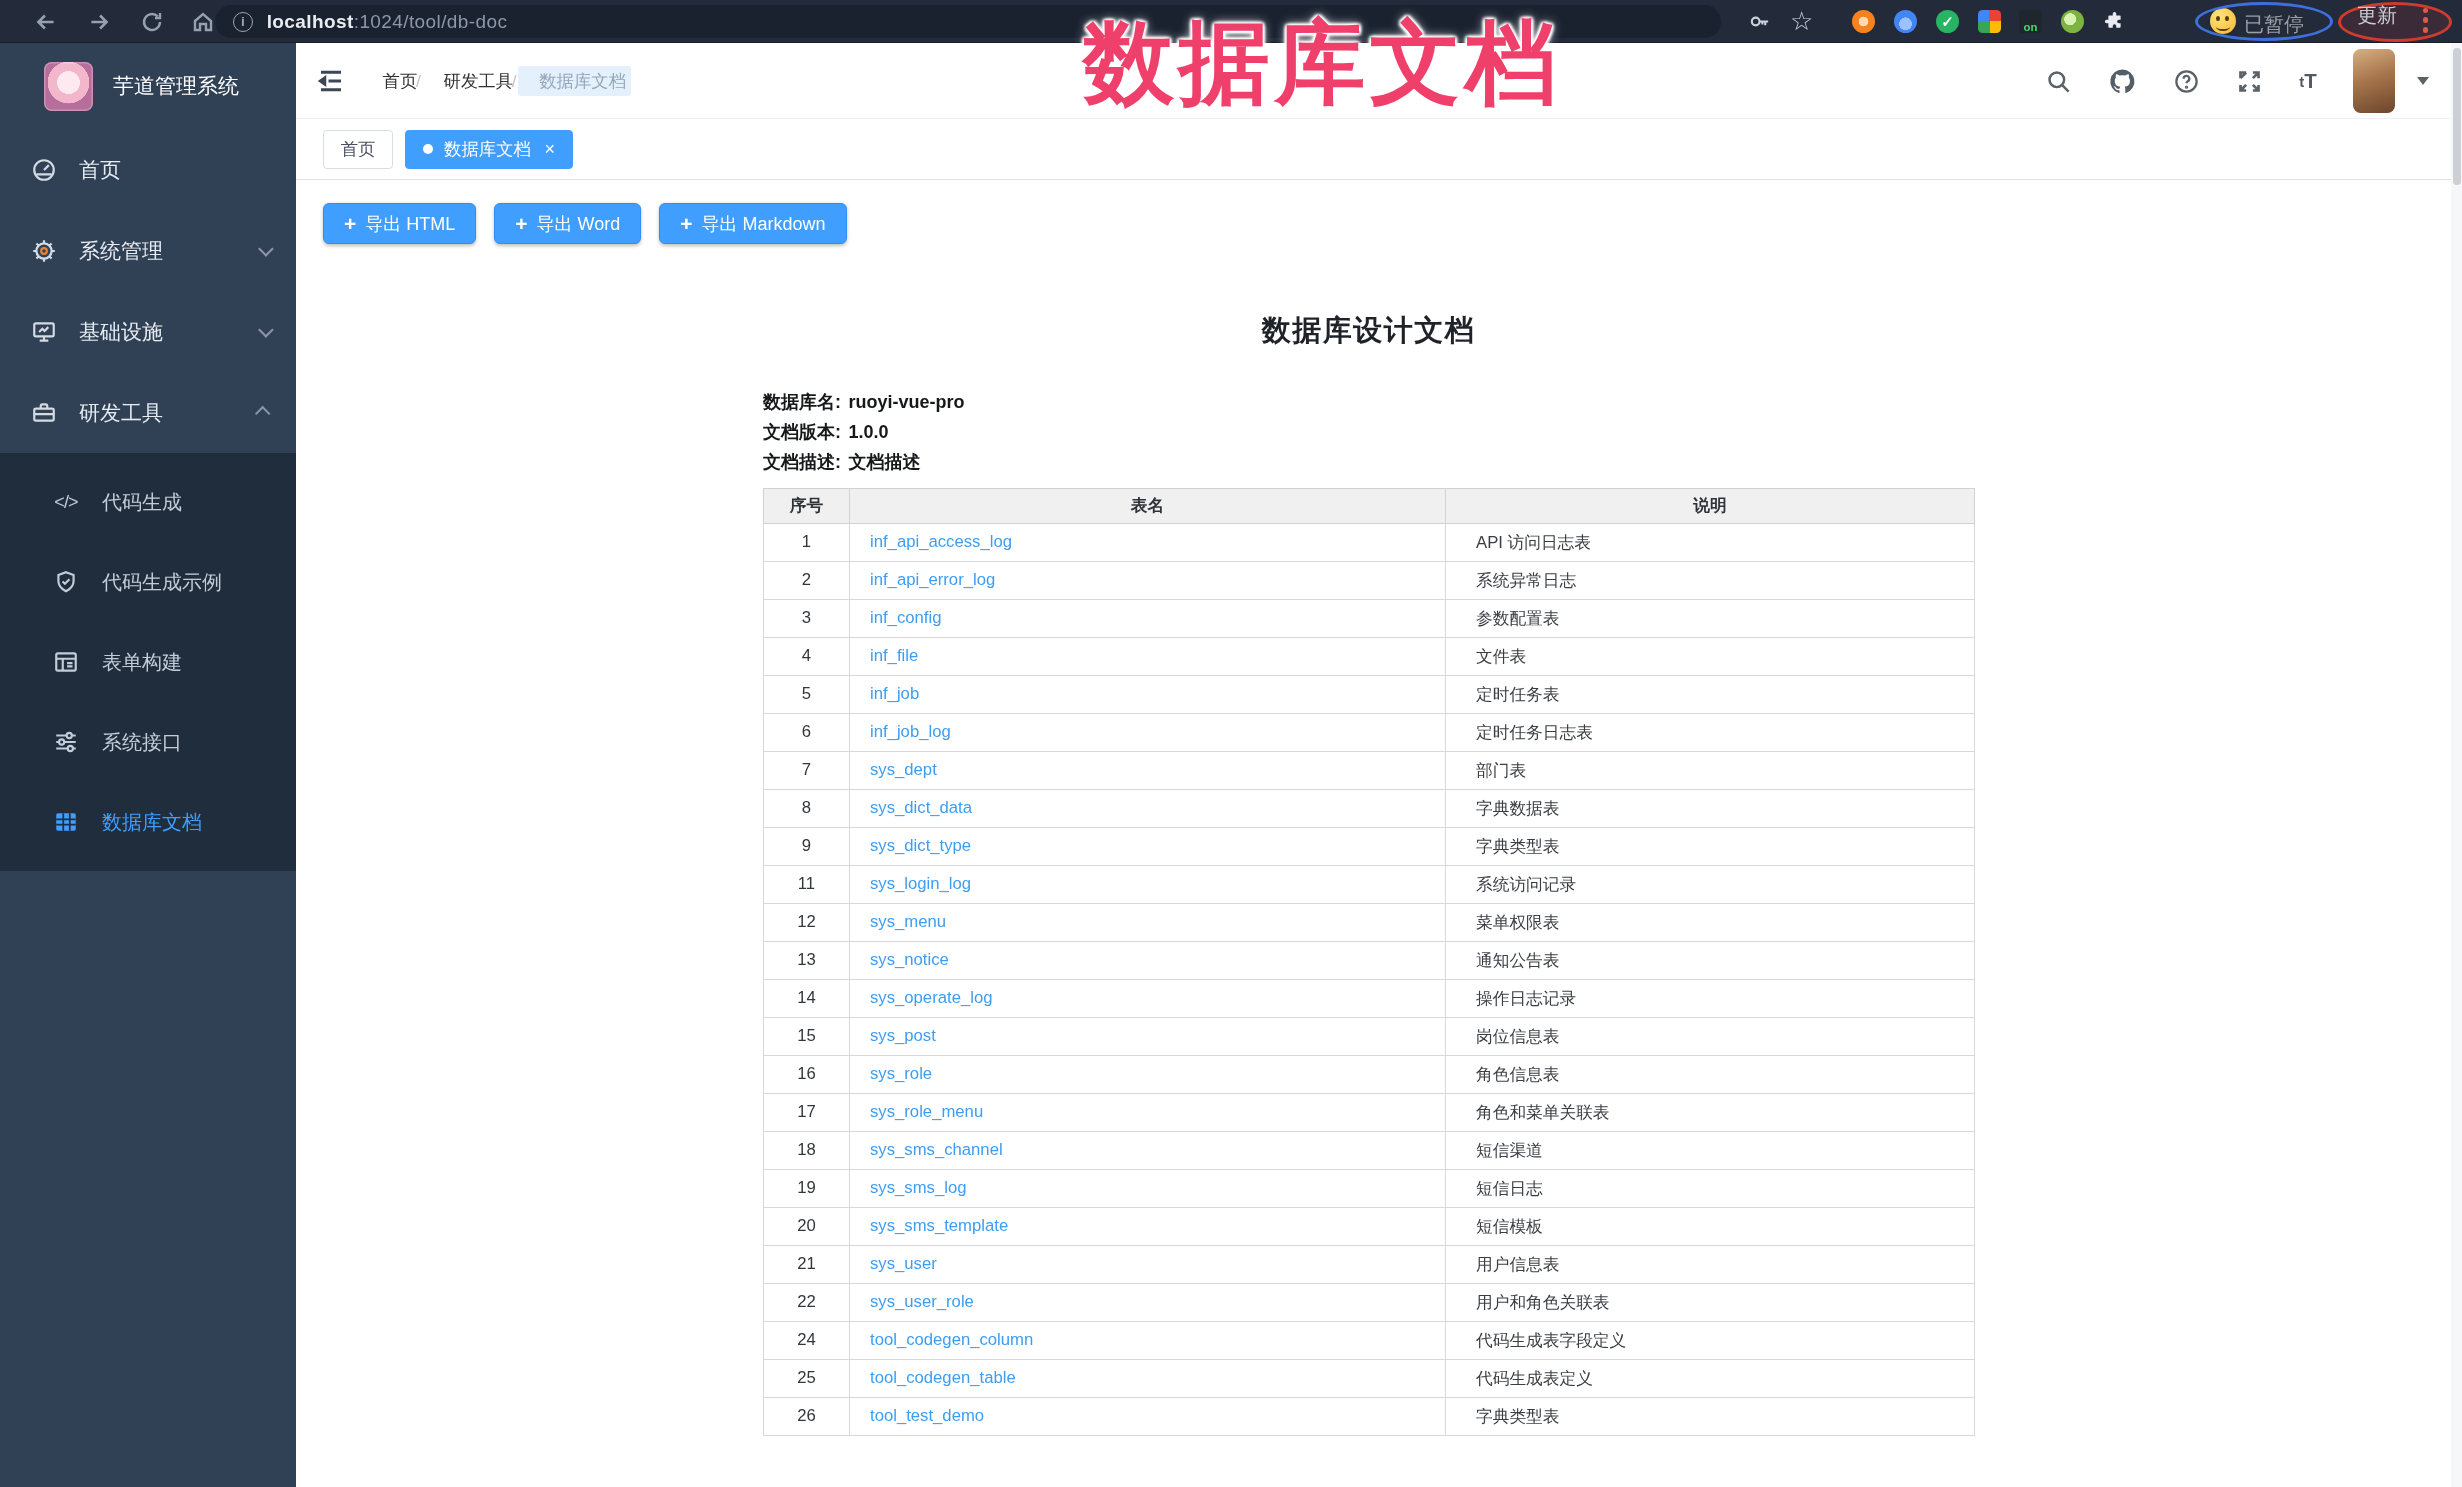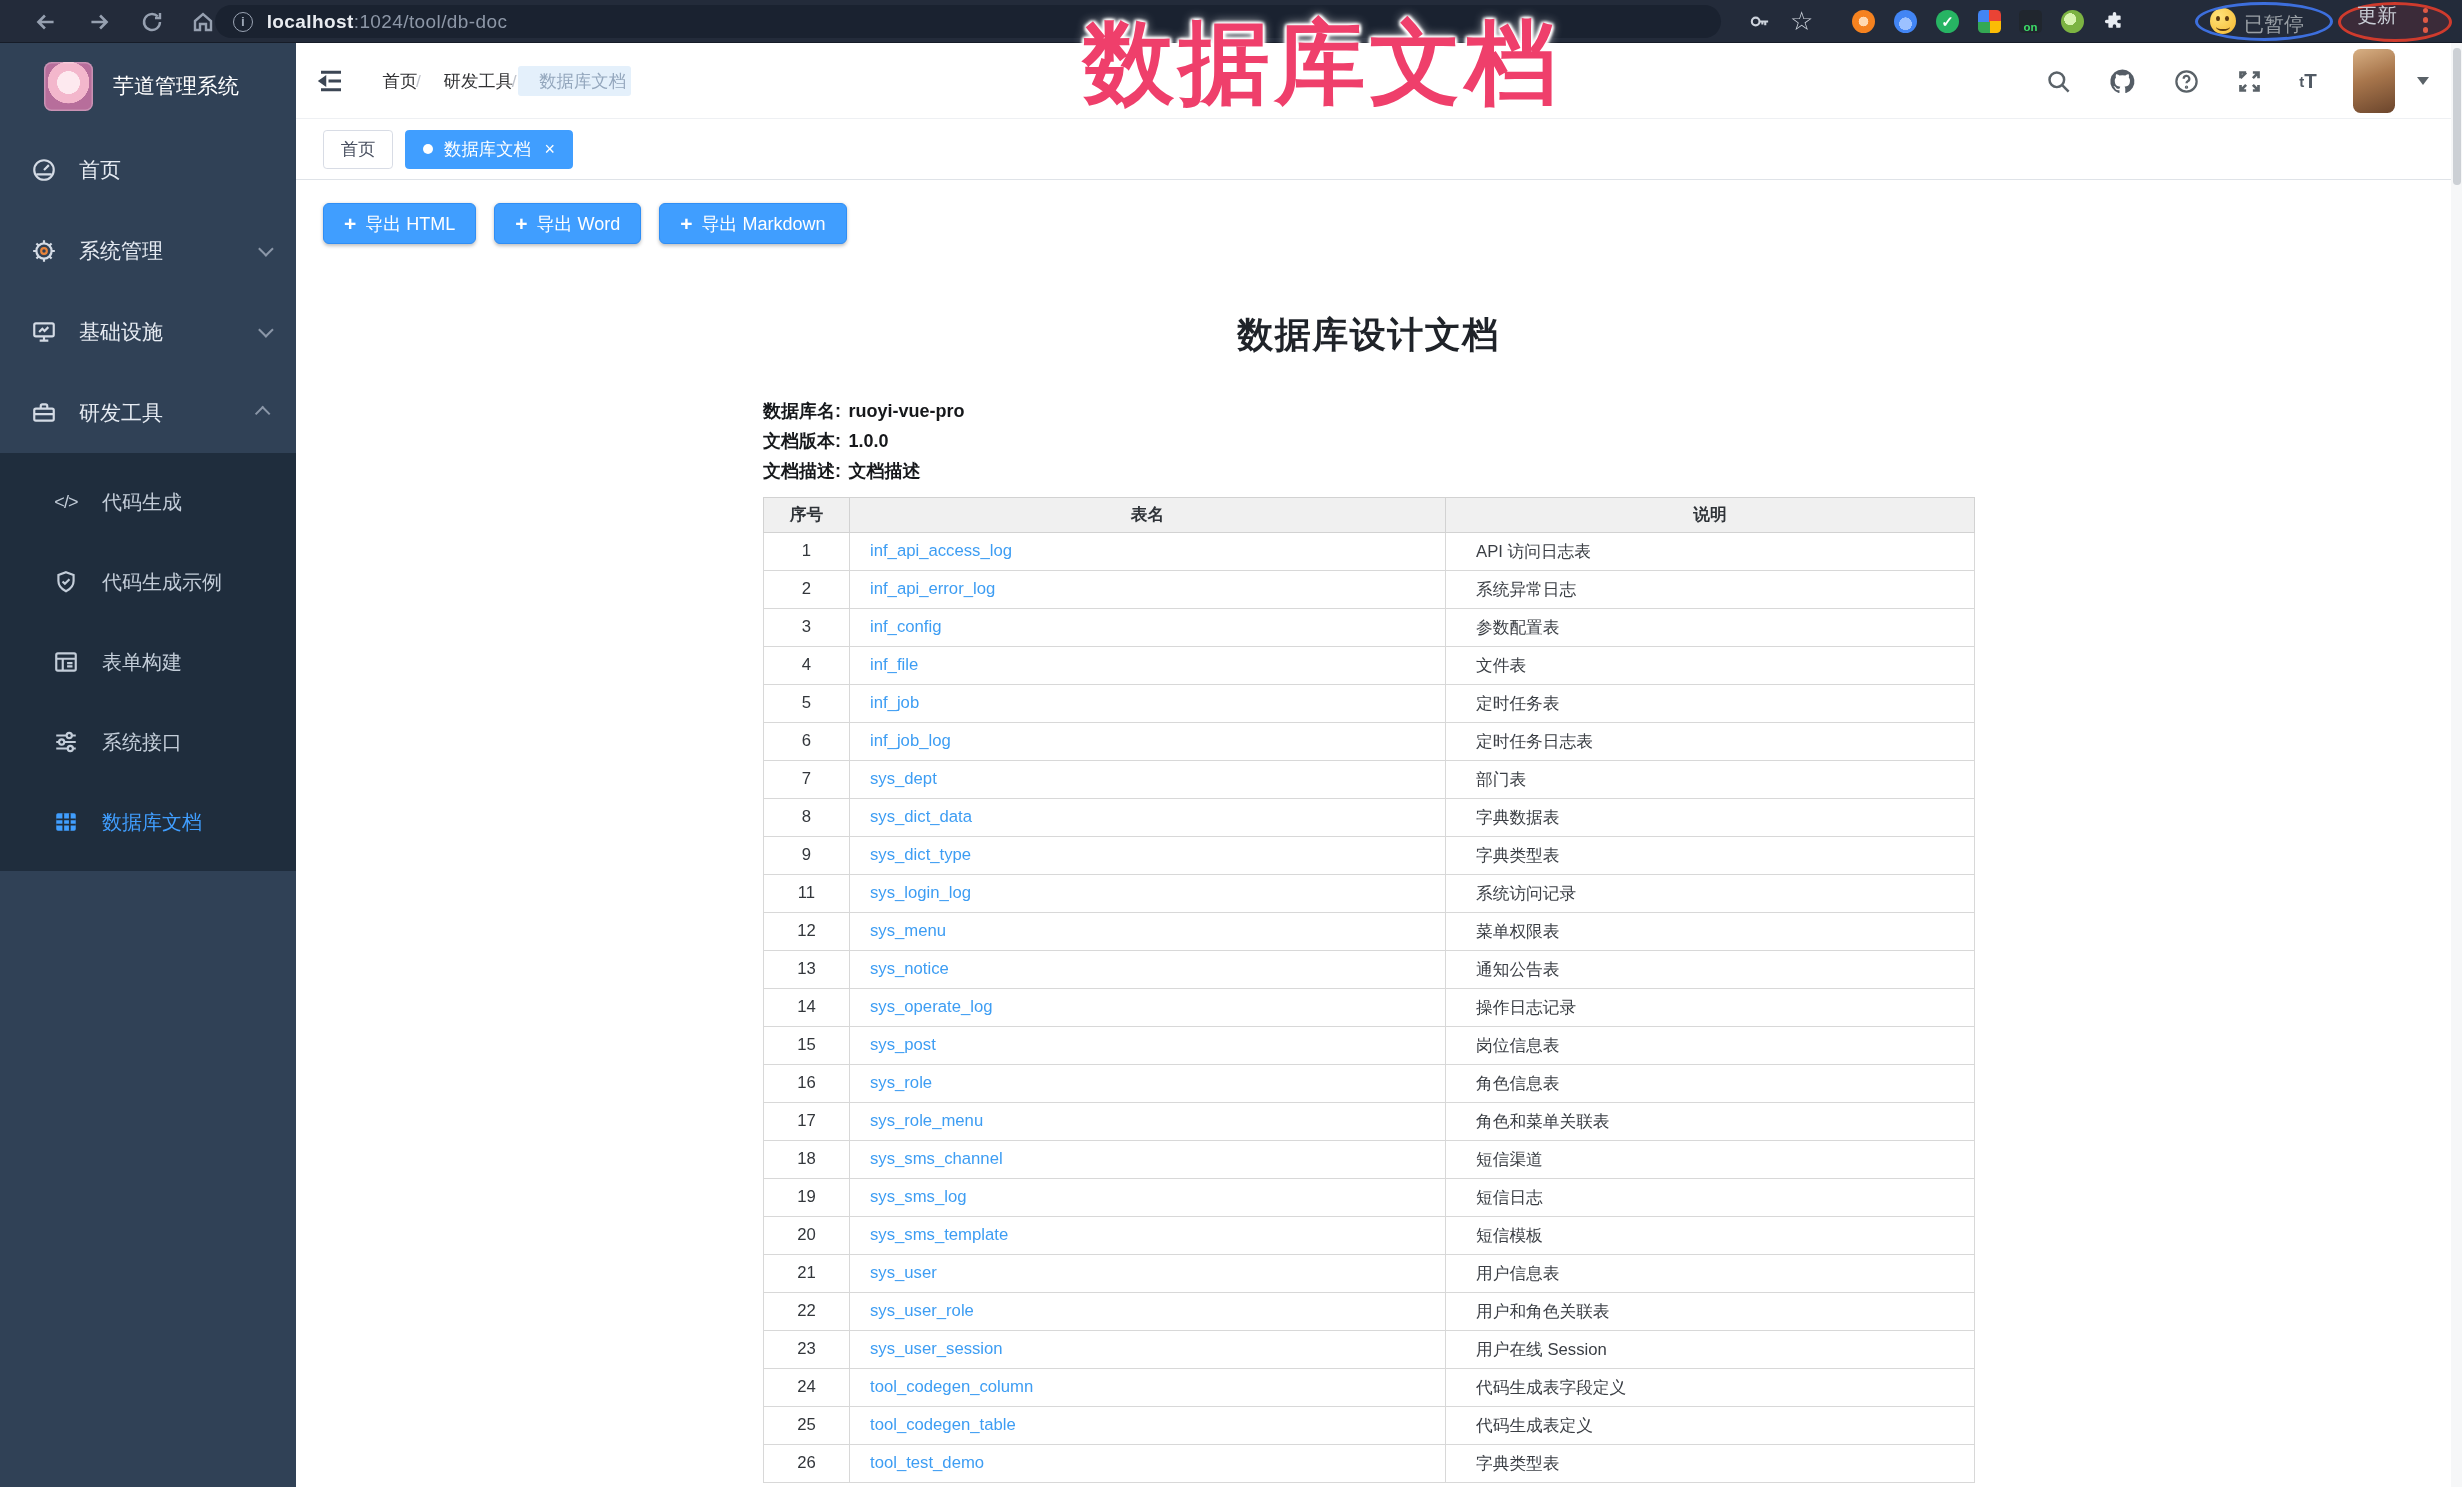--- a/index.html
+++ b/index.html
@@ -96,21 +96,21 @@
   .tab.closable .close { display:inline; }
 
   .content { flex:1; background:#fff; overflow:hidden; position:relative; }
   .toolbar { margin:23px 0 0 27px; display:flex; gap:18px; }
   .btn { height:41px; padding:0 20px; background:#409EFF; border:1.5px solid #2f8ef5; border-radius:6px;
          color:#fff; font-size:18px; display:flex; align-items:center; gap:9px; cursor:pointer;
          box-shadow:0 1.5px 3.8px rgba(0,0,0,.25); font-family:"Liberation Sans",sans-serif; }
   .btn .plus { font-size:21px; font-weight:bold; line-height:1; }
 
   .doc { width:1211px; margin-left:467px; }
-  .doc-title { margin-top:67px; text-align:center; font-size:36px; font-weight:bold;
+  .doc-title { margin-top:67px; text-align:center; font-size:29px; font-weight:bold;
                color:#1f2329; letter-spacing:1.5px; }
   .doc-meta { margin-top:36px; font-size:18px; font-weight:bold; color:#16181b; line-height:30px; }
   .meta-label { margin-right:7.6px; }
   .doc-table { margin-top:10.6px; border-collapse:collapse; width:1211px; font-size:16.7px;
                table-layout:fixed; }
   .doc-table th { height:35px; background:#f0f0f0; border:1.5px solid #d2d2d2; font-weight:bold;
                   color:#2f3338; text-align:center; }
   .doc-table td { height:38px; border:1.5px solid #d8d8d8; background:#fff; }
   td.cell-num { text-align:center; color:#33373c; }
   td.cell-name { padding-left:20px; }
@@ -531,25 +531,20 @@
                 <td class="cell-name"><a href="#">sys_user</a></td>
                 <td class="cell-desc">用户信息表</td>
               </tr>
 
               <tr>
                 <td class="cell-num">22</td>
                 <td class="cell-name"><a href="#">sys_user_role</a></td>
                 <td class="cell-desc">用户和角色关联表</td>
               </tr>
 
-              <tr>
-                <td class="cell-num">23</td>
-                <td class="cell-name"><a href="#">sys_user_session</a></td>
-                <td class="cell-desc">用户在线 Session</td>
-              </tr>
 
               <tr>
                 <td class="cell-num">24</td>
                 <td class="cell-name"><a href="#">tool_codegen_column</a></td>
                 <td class="cell-desc">代码生成表字段定义</td>
               </tr>
 
               <tr>
                 <td class="cell-num">25</td>
                 <td class="cell-name"><a href="#">tool_codegen_table</a></td>

